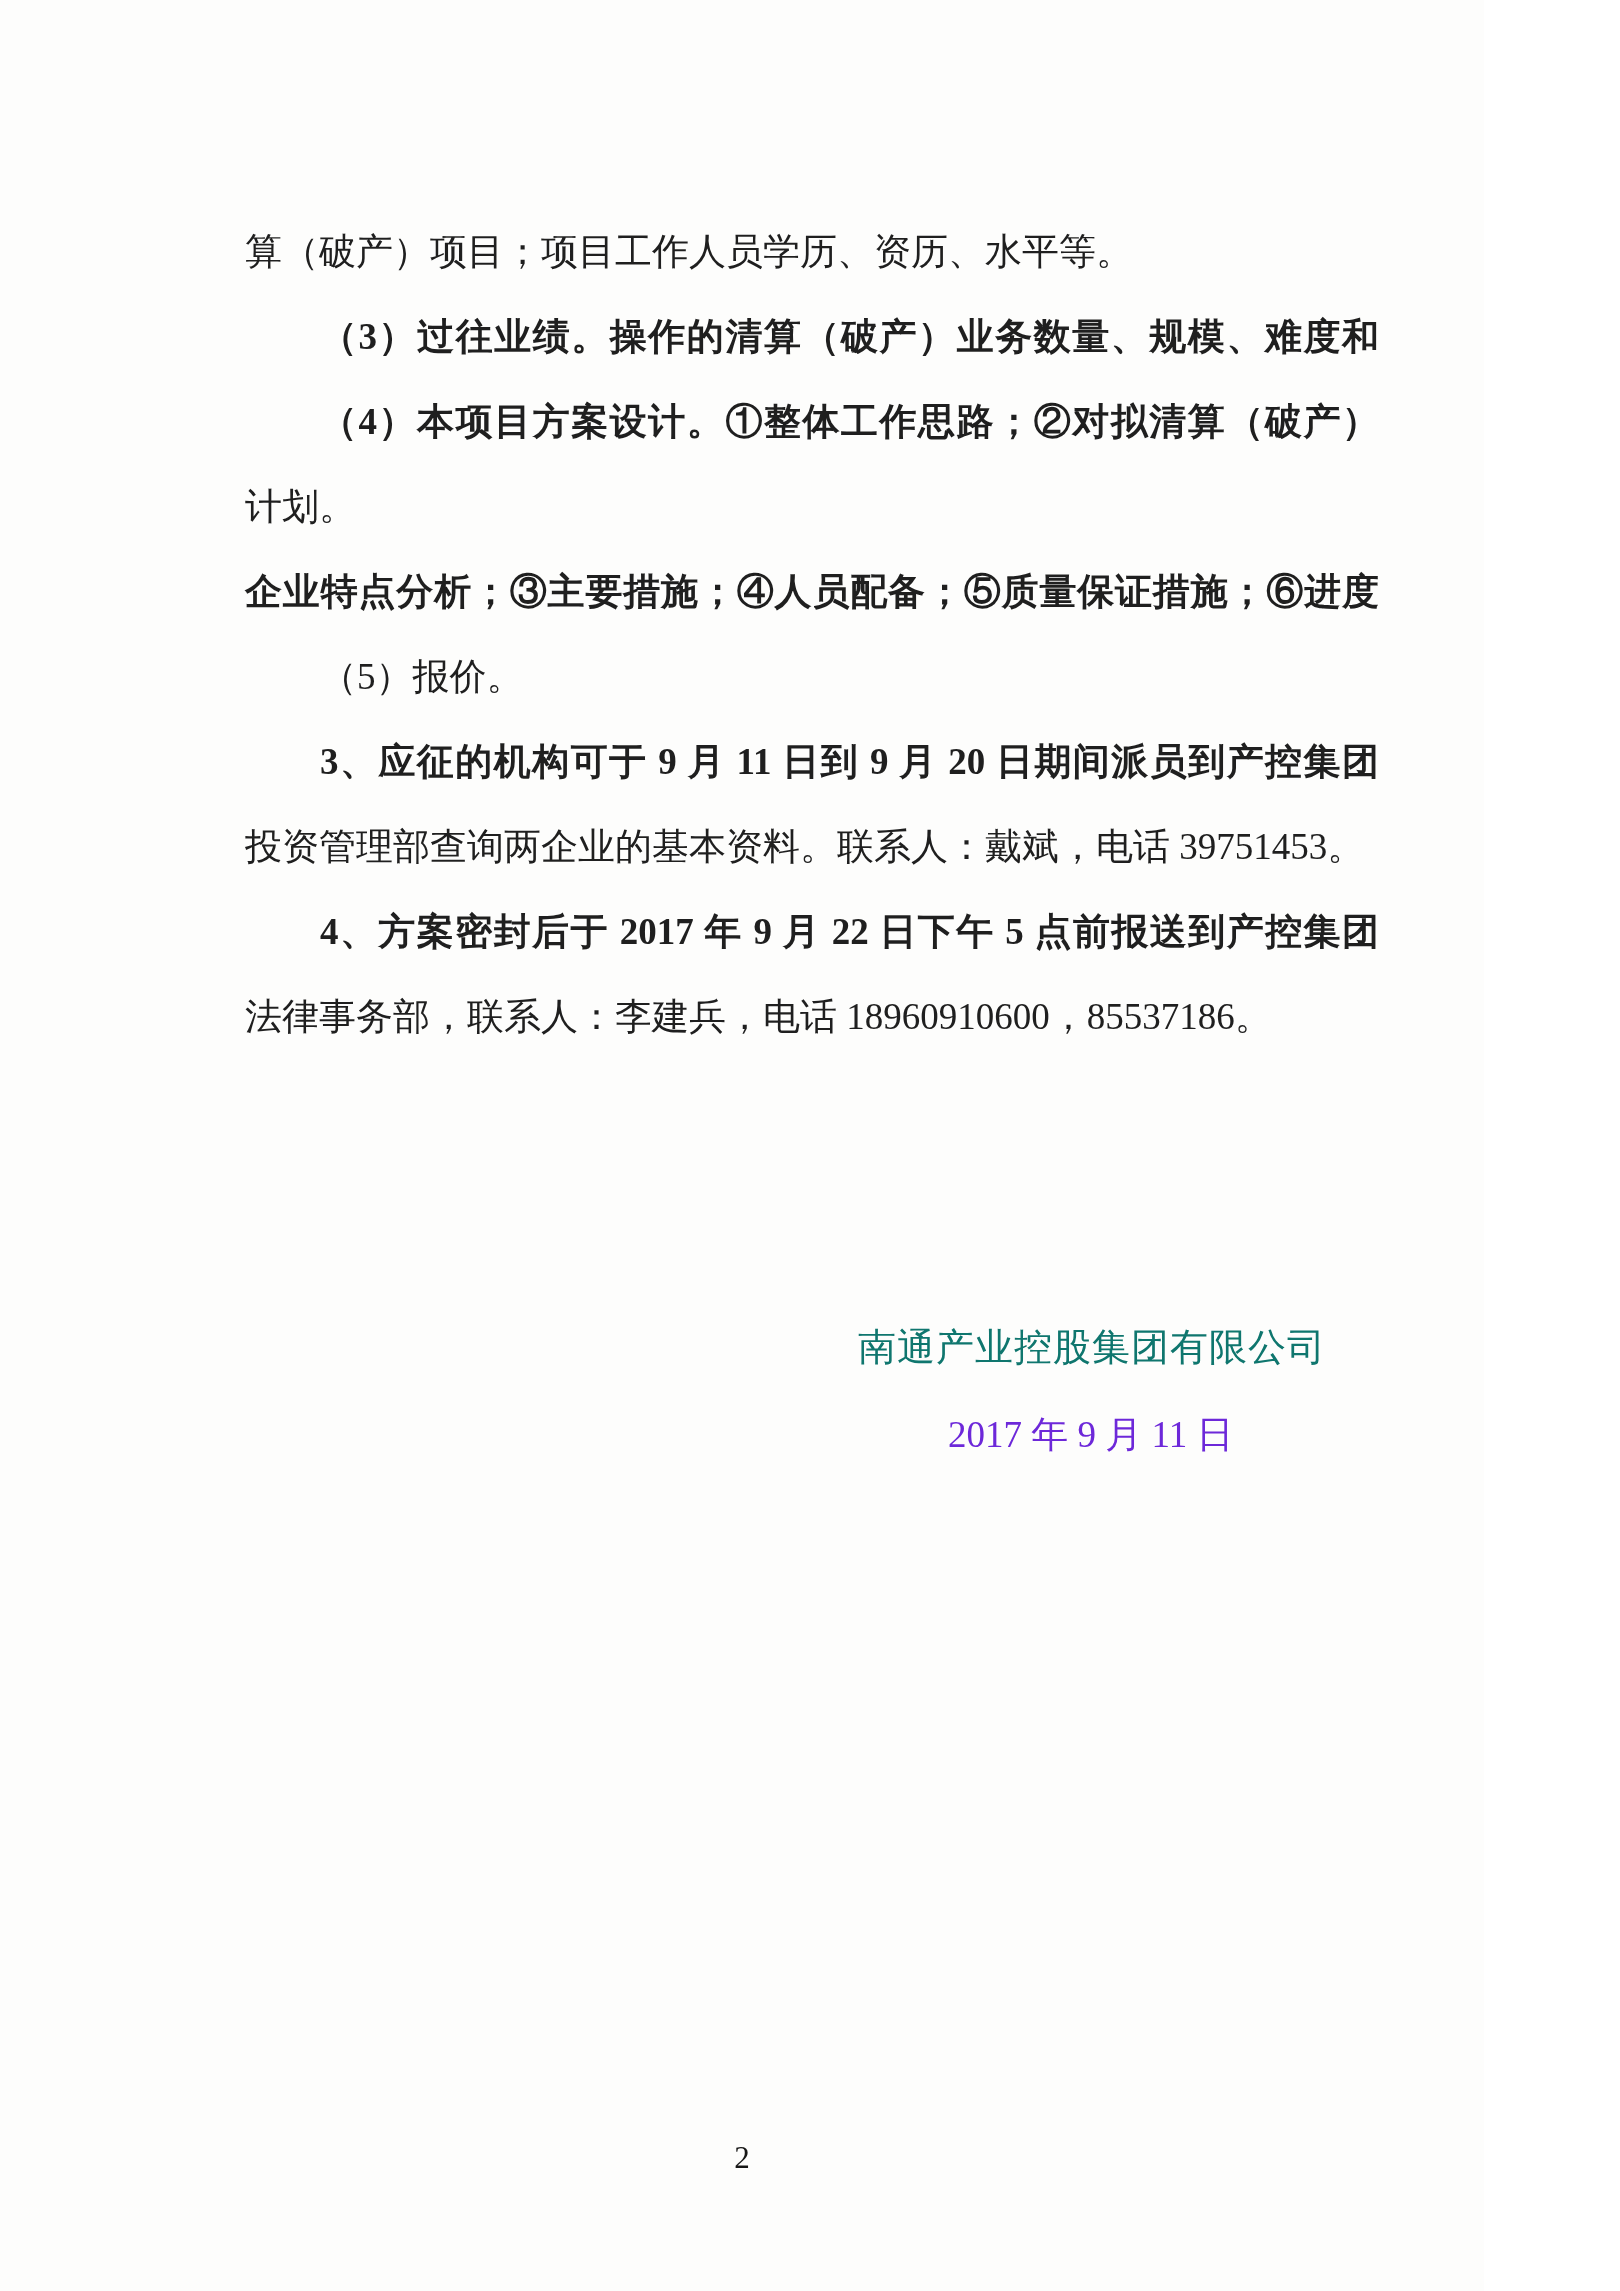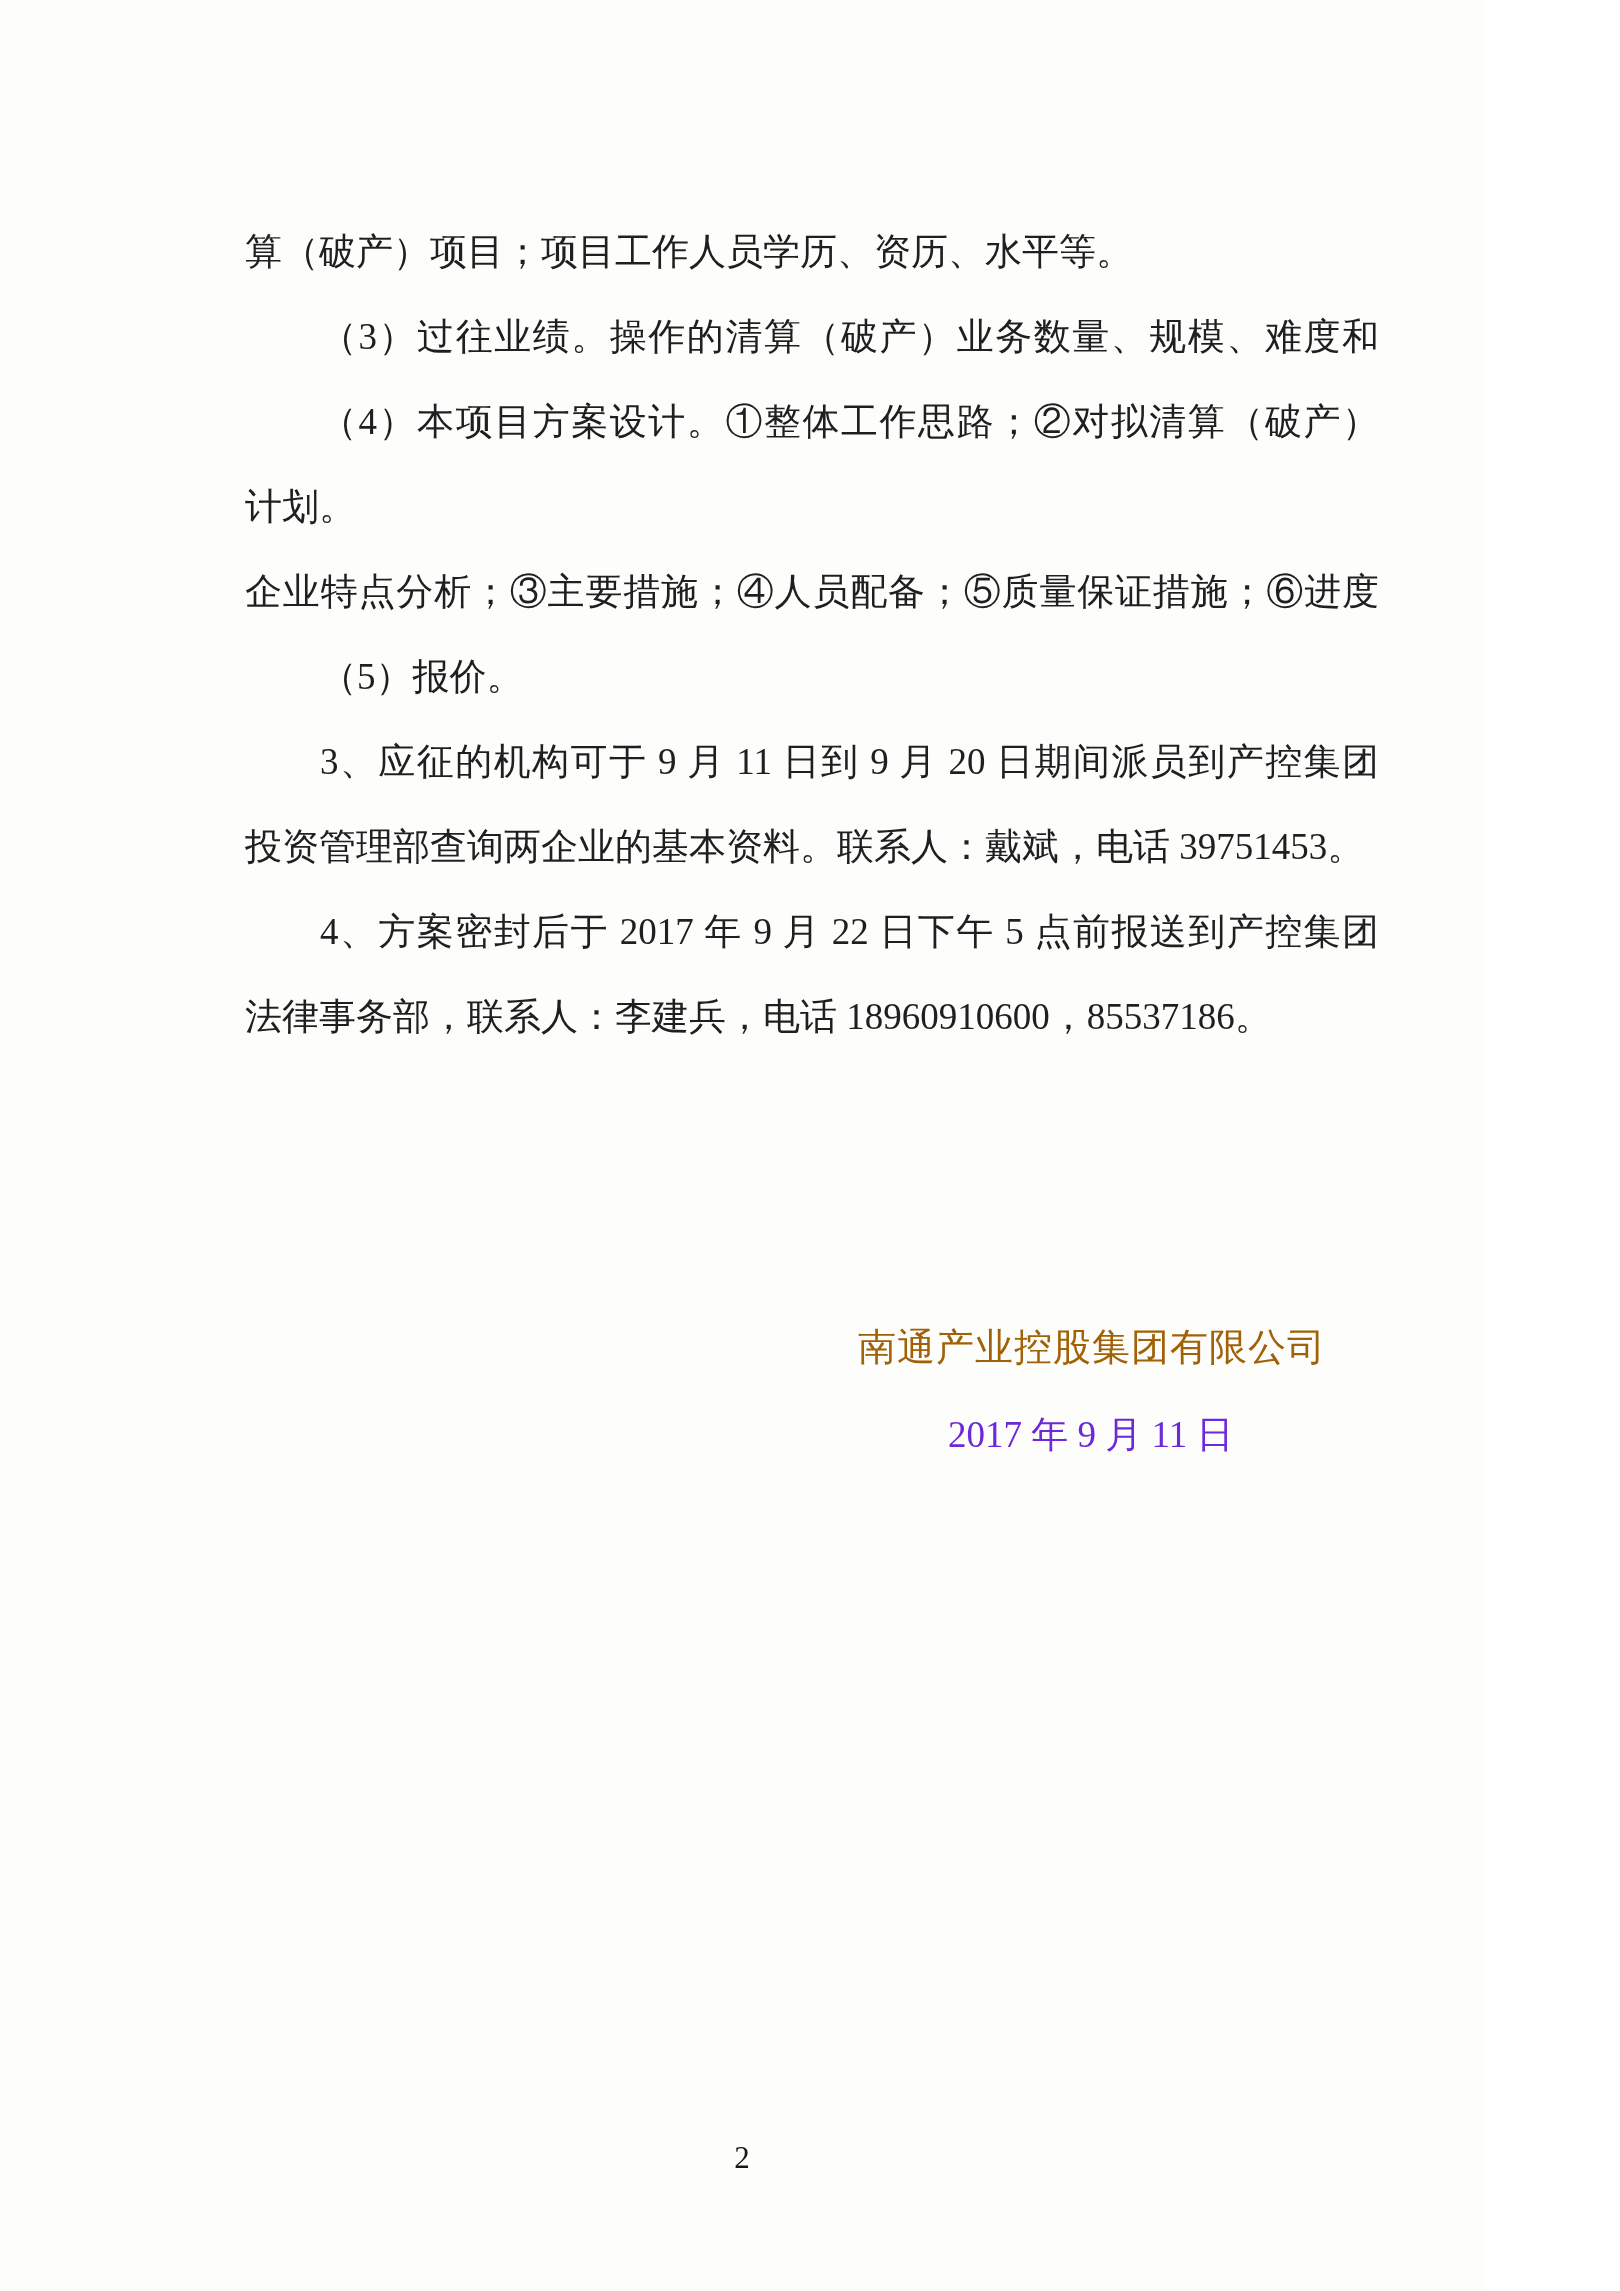--- a/index.html
+++ b/index.html
@@ -27,32 +27,33 @@
   .line {
     height: 85px;
     line-height: 85px;
     white-space: nowrap;
     text-align: left;
   }
   .line.fill {
     white-space: normal;
     text-align: justify;
     text-align-last: justify;
+    font-weight: bold;
   }
   .line.indent {
     padding-left: 75px;
   }
   .signature-company {
     position: absolute;
     left: 858px;
     top: 1325px;
     font-size: 38px;
     line-height: 1.2;
     letter-spacing: 1px;
-    color: #a16207;
+    color: #0f766e;
     text-align: right;
   }
   .signature-date {
     position: absolute;
     left: 948px;
     top: 1413px;
     font-size: 37px;
     line-height: 1.2;
     color: #6d28d9;
   }

